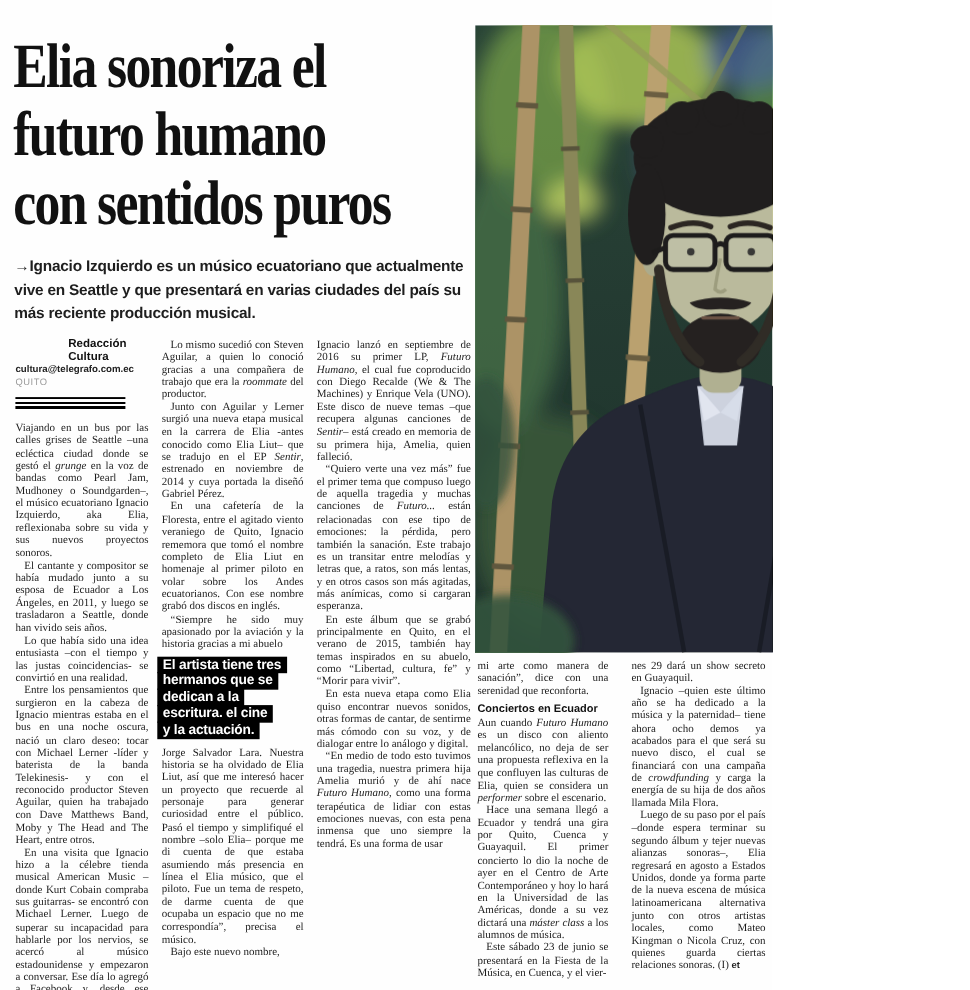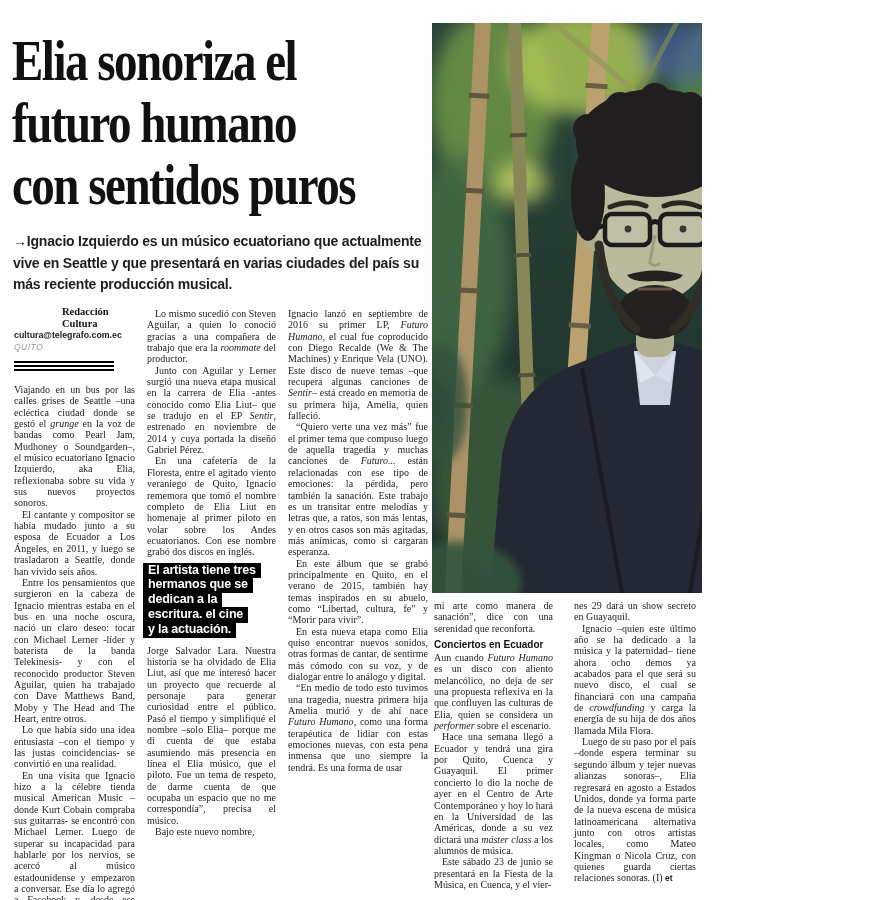--- a/index.html
+++ b/index.html
@@ -8,23 +8,23 @@
   
   #headline{position:absolute;left:12px;top:30px;width:428px;transform:scaleY(1.22);transform-origin:top left;}
   #headline .hline{display:block;font-family:"Liberation Serif",serif;font-weight:700;
         font-size:47px;line-height:51px;letter-spacing:-1.5px;color:#111;white-space:nowrap;}
   
   #standfirst{position:absolute;left:13px;top:231px;width:426px;
         font-family:"Liberation Sans",sans-serif;font-weight:700;font-size:14px;line-height:21.5px;
         color:#1e1e1e;letter-spacing:-0.2px;}
   #standfirst .arr{font-weight:700;}
   
-  .author{font-family:Liberation Serif, serif;font-weight:700;font-size:10.5px;color:#111;line-height:12px;padding-left:48px;}
+  .author{font-family:Liberation Sans, sans-serif;font-weight:700;font-size:10.5px;color:#111;line-height:12px;padding-left:48px;}
   .mail{font-family:"Liberation Sans",sans-serif;font-weight:700;font-size:8.8px;color:#222;line-height:10px;}
-  .city{font-family:"Liberation Sans",sans-serif;font-size:8.5px;color:#9a9a9a;line-height:10px;margin-top:2px;letter-spacing:.5px;font-style:italic;}
+  .city{font-family:"Liberation Sans",sans-serif;font-size:8.5px;color:#9a9a9a;line-height:10px;margin-top:2px;letter-spacing:.5px;}
   .divider{width:100px;height:12px;margin:9px 0 11px 0;
         background:repeating-linear-gradient(180deg,#000 0 2px,transparent 2px 4.2px);}
   
   .col{position:absolute;text-align:justify;}
   .col p{margin:0;font-size:10px;line-height:11.35px;text-indent:8px;hyphens:auto;}
   .col p.ni{text-indent:0;}
   .col i{font-style:italic;}
   .subhead{margin:5px 0 1px 0;font-family:"Liberation Sans",sans-serif;font-weight:700;
         font-size:10px;line-height:12px;color:#111;text-align:left;}
   
@@ -60,31 +60,32 @@
   <div class="col" id="col1" style="left:14px;top:306px;width:121px;">
     <div>
       <div class="author">Redacción Cultura</div>
       <div class="mail">cultura@telegrafo.com.ec</div>
       <div class="city">QUITO</div>
     </div>
     <div class="divider"></div>
     <div>
         <p class="ni"><span>Viajando en un bus por las calles grises de Seattle –una ecléctica ciudad donde se gestó el </span><i>grunge</i><span> en la voz de bandas como Pearl Jam, Mudhoney o Soundgarden–, el músico ecuatoriano Ignacio Izquierdo, aka Elia, reflexionaba sobre su vida y sus nuevos proyectos sonoros.</span></p>
         <p><span>El cantante y compositor se había mudado junto a su esposa de Ecuador a Los Ángeles, en 2011, y luego se trasladaron a Seattle, donde han vivido seis años.</span></p>
+        <p><span>Lo que había sido una idea entusiasta –con el tiempo y las justas coincidencias- se convirtió en una realidad.</span></p>
         <p><span>Entre los pensamientos que surgieron en la cabeza de Ignacio mientras estaba en el bus en una noche oscura, nació un claro deseo: tocar con Michael Lerner -líder y baterista de la banda Telekinesis- y con el reconocido productor Steven Aguilar, quien ha trabajado con Dave Matthews Band, Moby y The Head and The Heart, entre otros.</span></p>
-        <p><span>Lo que había sido una idea entusiasta –con el tiempo y las justas coincidencias- se convirtió en una realidad.</span></p>
         <p><span>En una visita que Ignacio hizo a la célebre tienda musical American Music –donde Kurt Cobain compraba sus guitarras- se encontró con Michael Lerner. Luego de superar su incapacidad para hablarle por los nervios, se acercó al músico estadounidense y empezaron a conversar. Ese día lo agregó a Facebook y, desde ese entonces, han mantenido una relación de amistad y trabajo.</span></p>
       </div>
   </div>
 
   <div class="col" style="left:147px;top:308px;width:129px;">
     <div>
         <p><span>Lo mismo sucedió con Steven Aguilar, a quien lo conoció gracias a una compañera de trabajo que era la </span><i>roommate</i><span> del productor.</span></p>
         <p><span>Junto con Aguilar y Lerner surgió una nueva etapa musical en la carrera de Elia -antes conocido como Elia Liut– que se tradujo en el EP </span><i>Sentir</i><span>, estrenado en noviembre de 2014 y cuya portada la diseñó Gabriel Pérez.</span></p>
         <p><span>En una cafetería de la Floresta, entre el agitado viento veraniego de Quito, Ignacio rememora que tomó el nombre completo de Elia Liut en homenaje al primer piloto en volar sobre los Andes ecuatorianos. Con ese nombre grabó dos discos en inglés.</span></p>
+        <p><span>“Siempre he sido muy apasionado por la aviación y la historia gracias a mi abuelo</span></p>
         <div class="quote-box">
           <span class="ql">El artista tiene tres</span>
           <span class="ql">hermanos que se</span>
           <span class="ql">dedican a la</span>
           <span class="ql">escritura. el cine</span>
           <span class="ql">y la actuación.</span>
         </div>
         <p class="ni"><span>Jorge Salvador Lara. Nuestra historia se ha olvidado de Elia Liut, así que me interesó hacer un proyecto que recuerde al personaje para generar curiosidad entre el público. Pasó el tiempo y simplifiqué el nombre –solo Elia– porque me di cuenta de que estaba asumiendo más presencia en línea el Elia músico, que el piloto. Fue un tema de respeto, de darme cuenta de que ocupaba un espacio que no me correspondía”, precisa el músico.</span></p>
         <p><span>Bajo este nuevo nombre,</span></p>
       </div>

